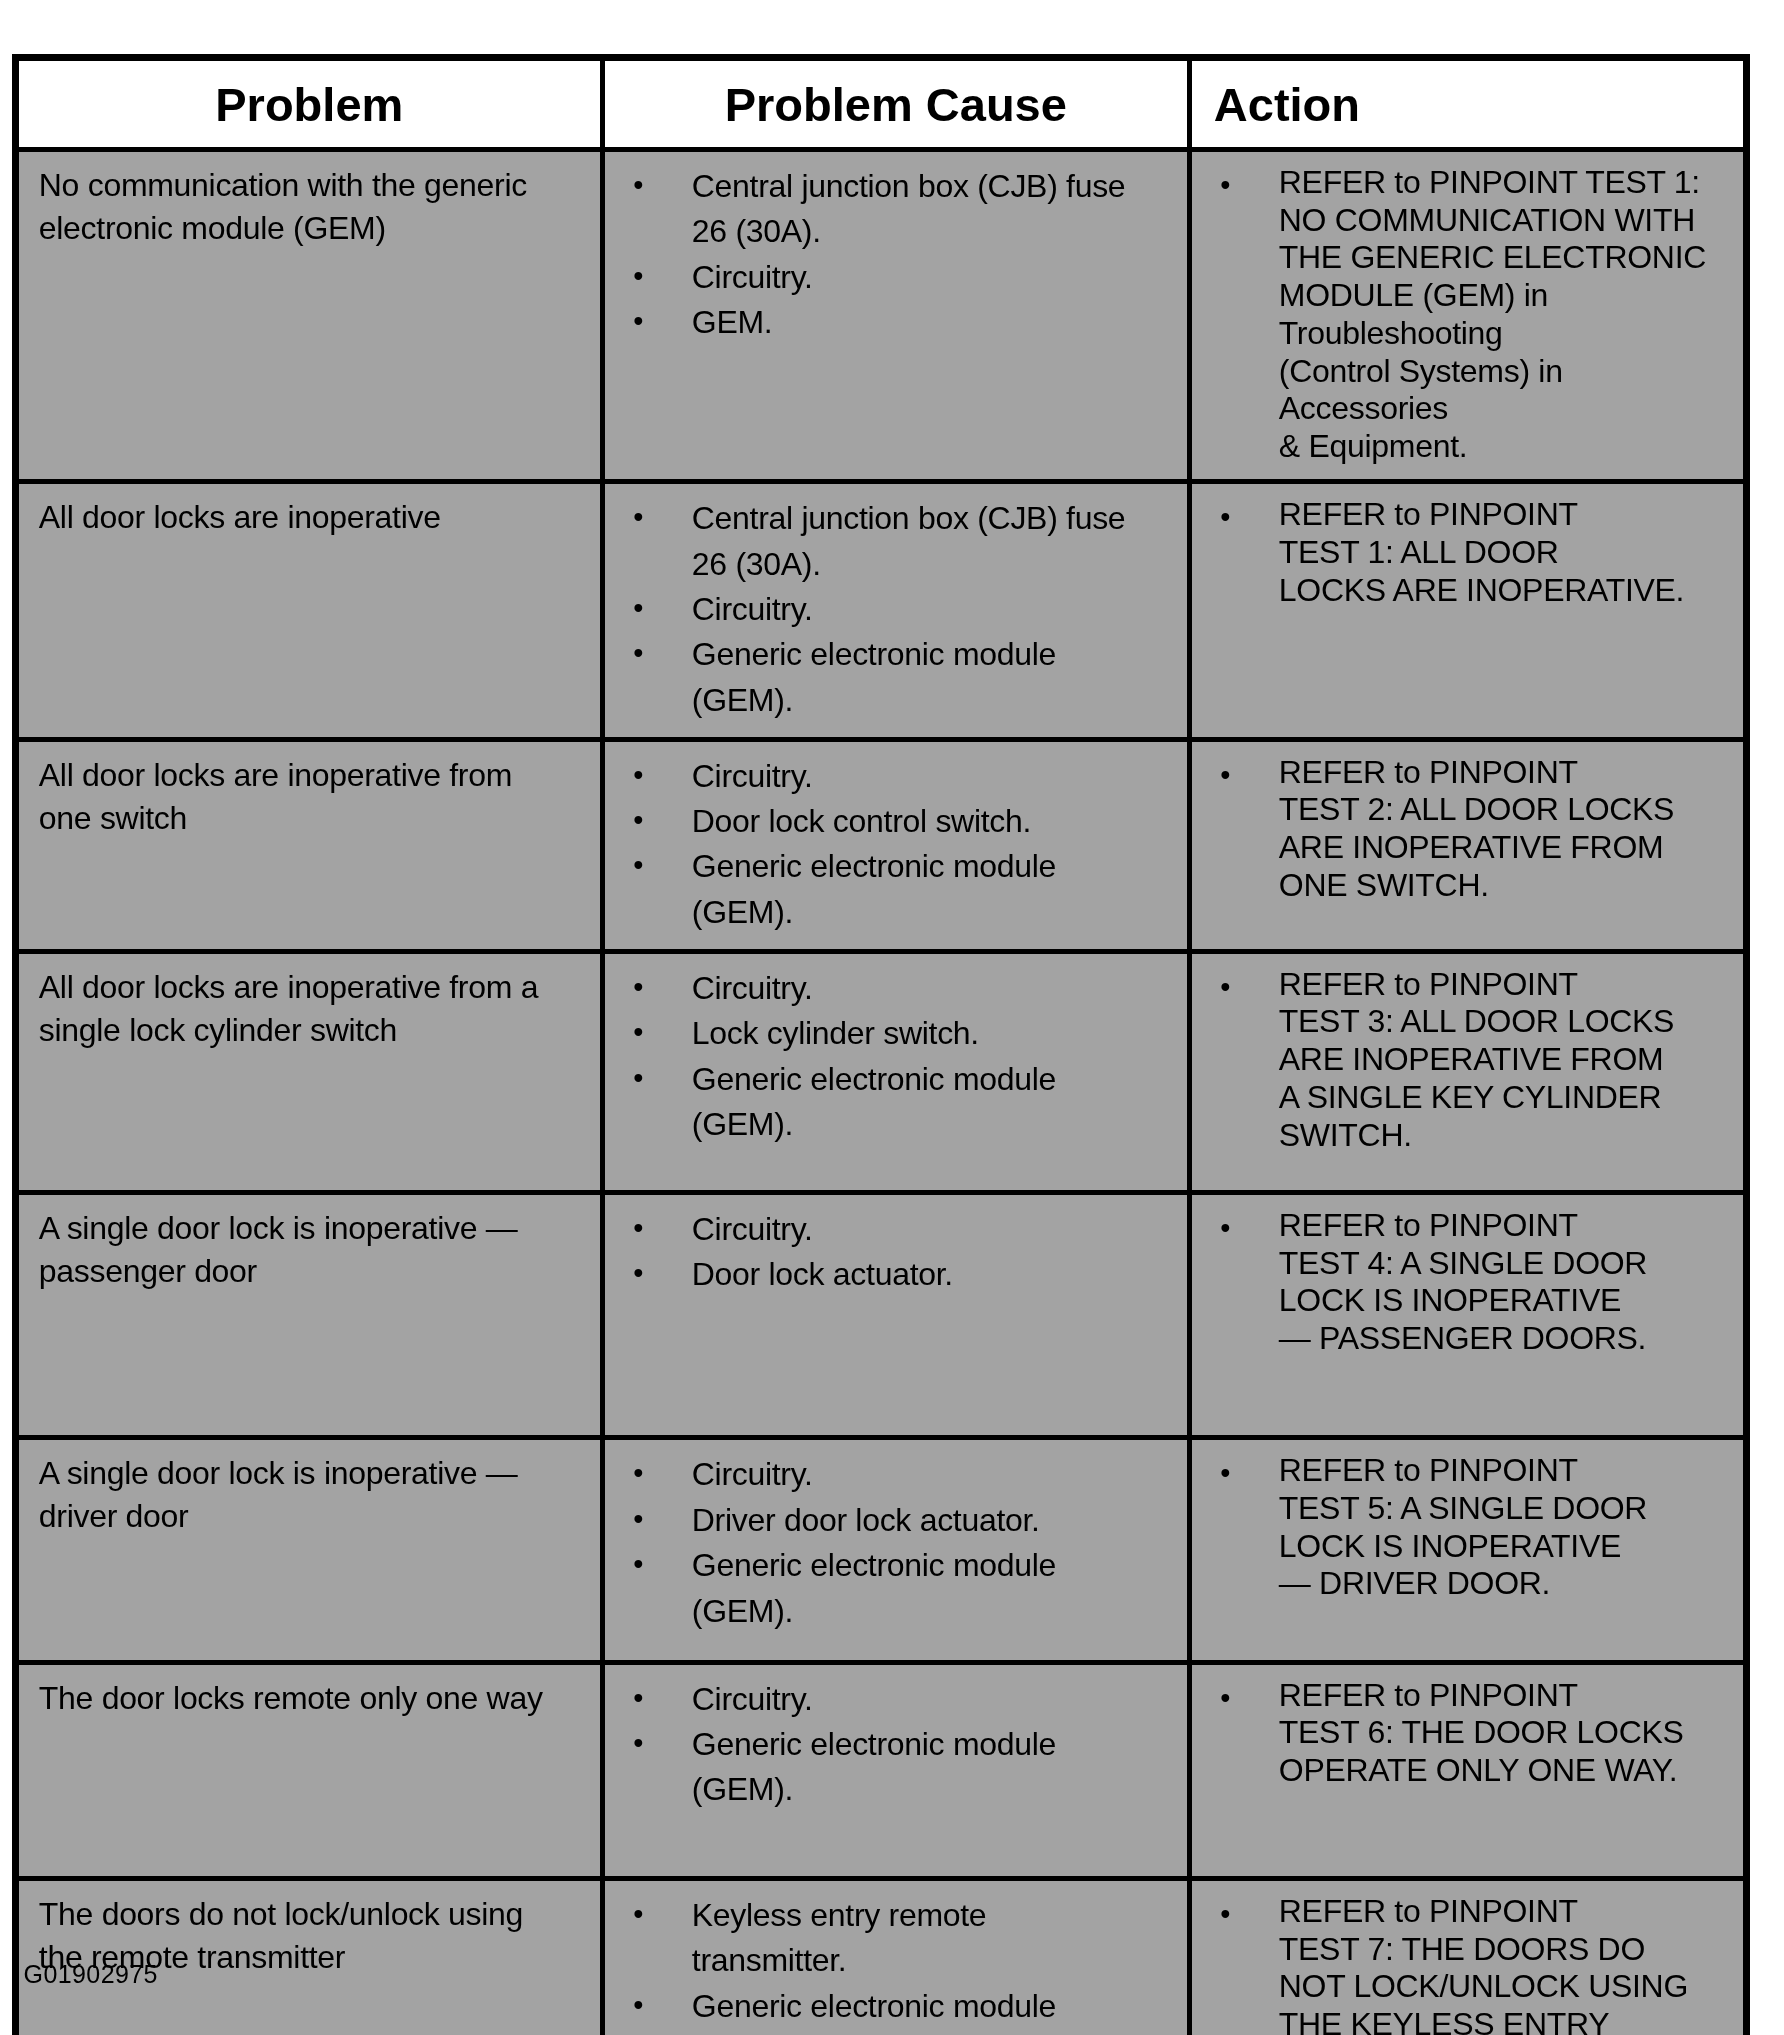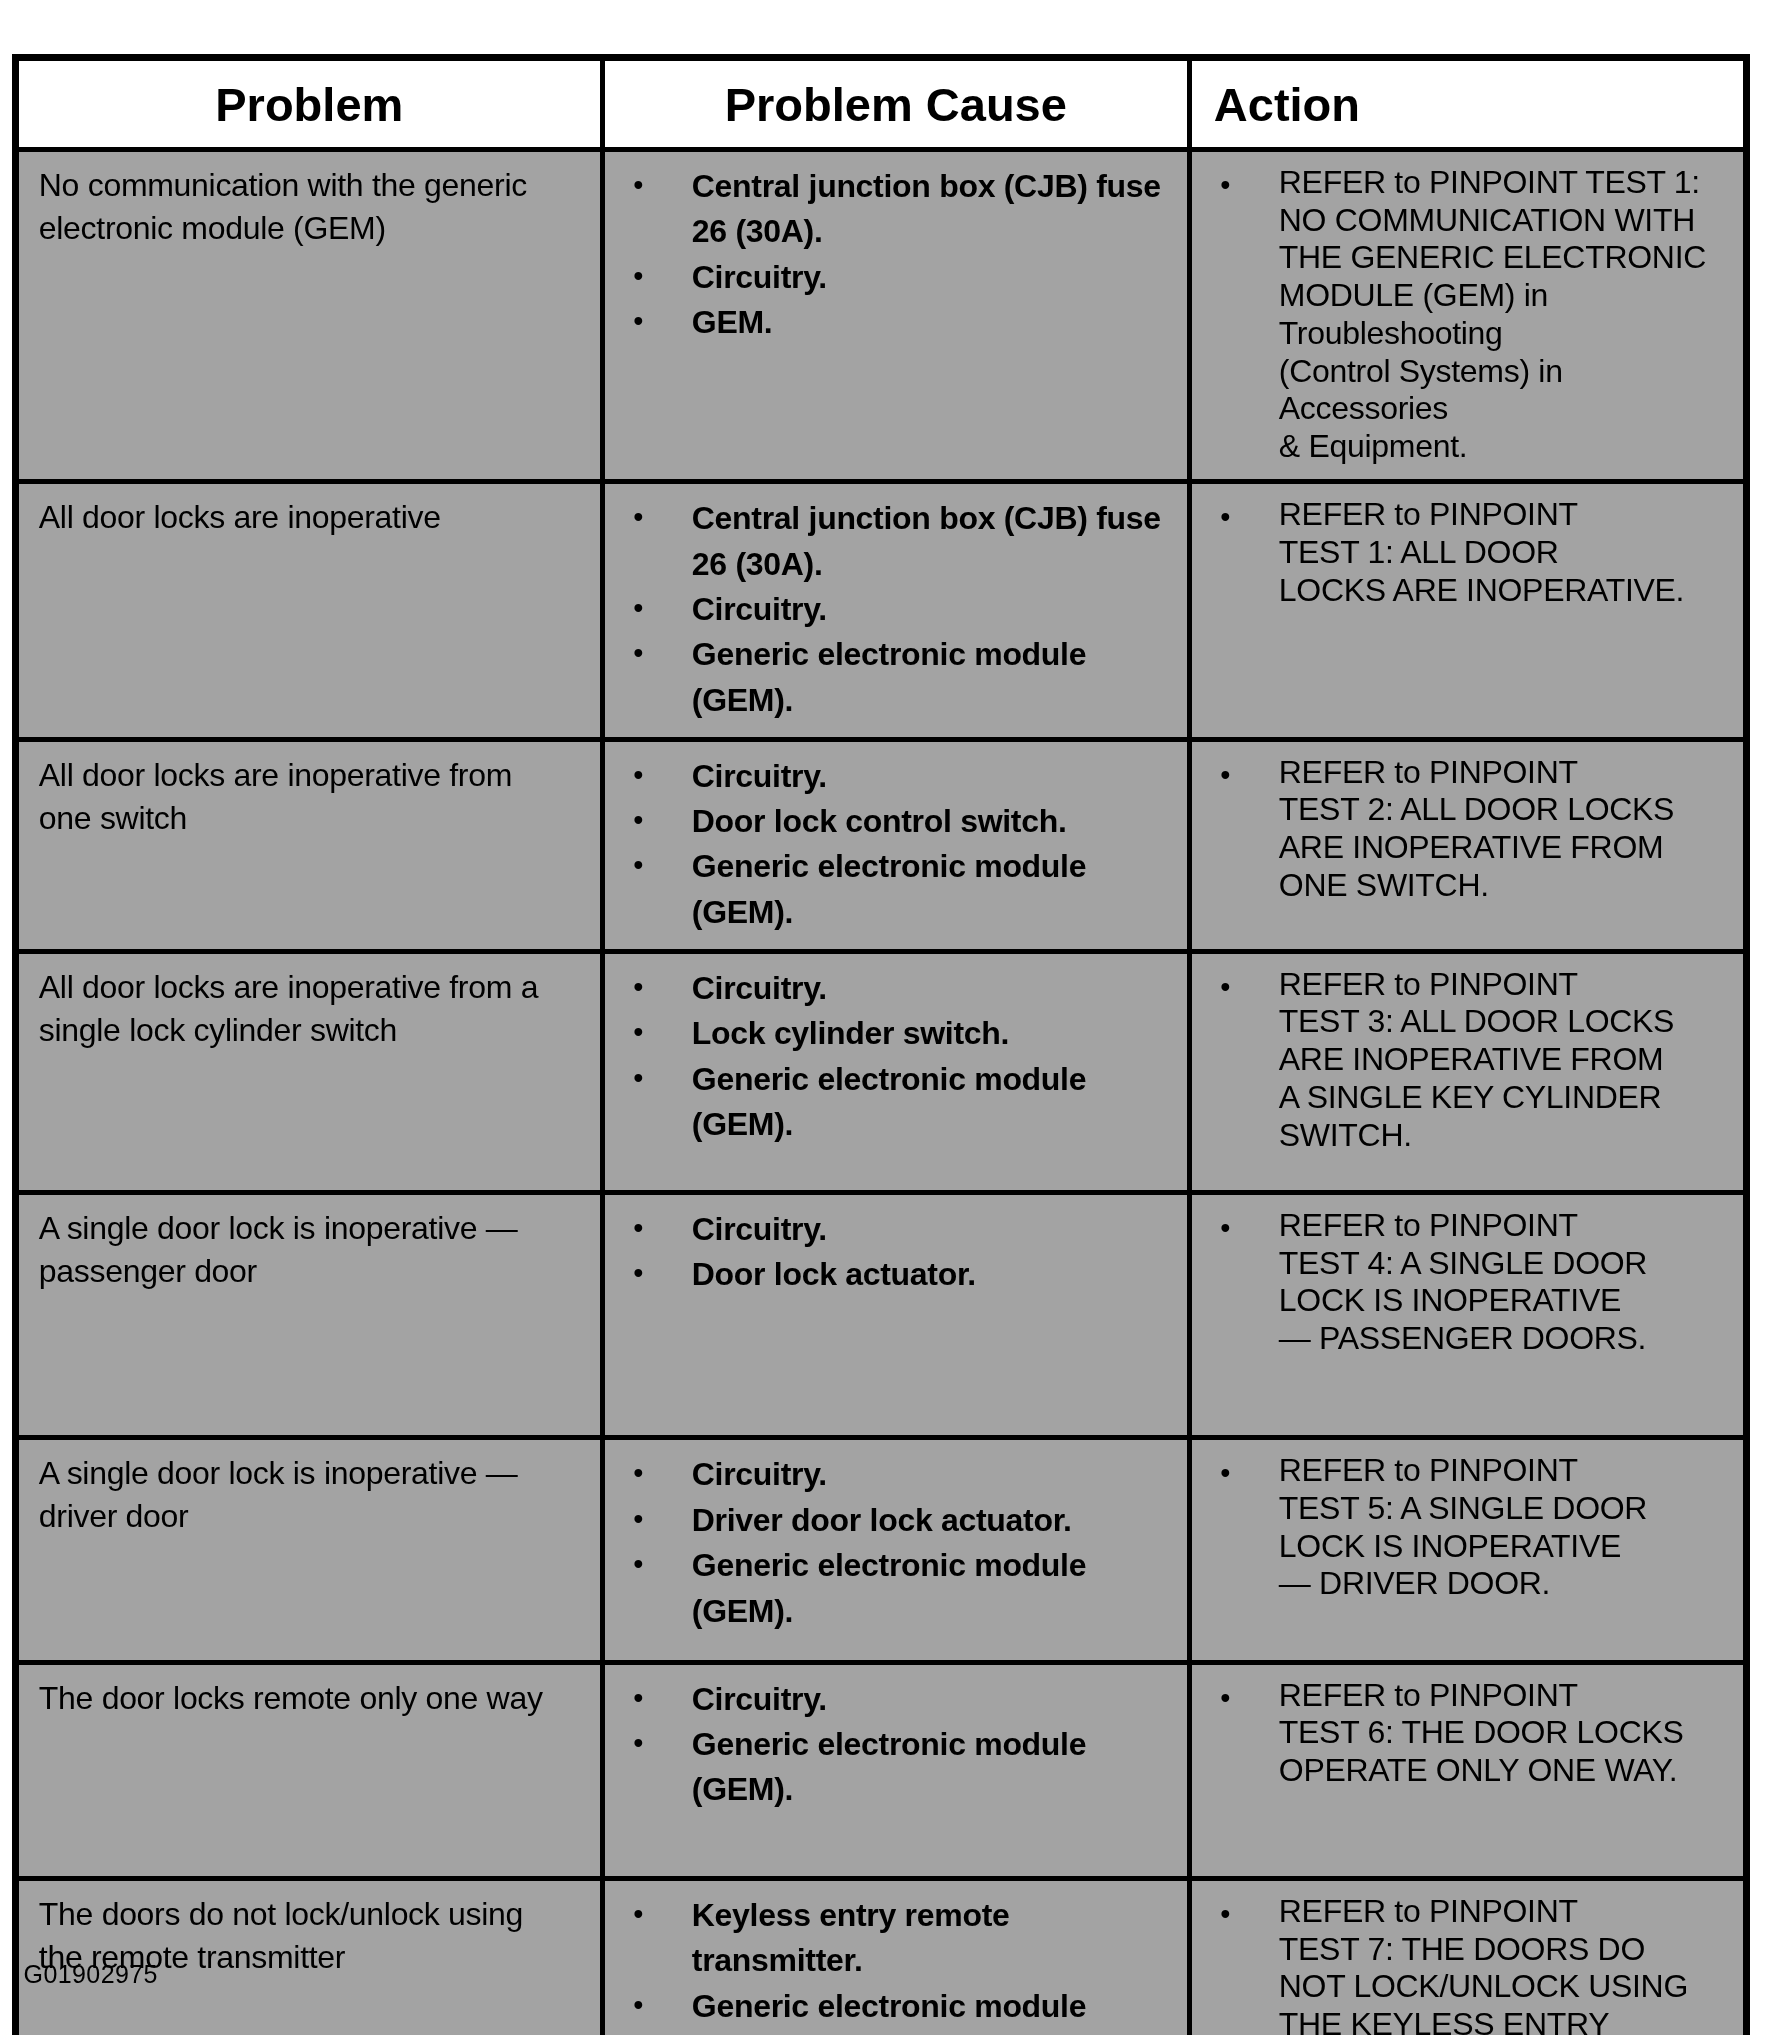--- a/index.html
+++ b/index.html
@@ -65,21 +65,21 @@
   .bullet-glyph {
     padding-left: 8.4px;
     font-size: 29px;
     line-height: 1.5;
   }
   .bullet-text {
     white-space: pre-line;
     font-size: 32px;
     letter-spacing: -0.3px;
   }
-  td.causes-cell .bullet-text { line-height: 1.42; font-weight: bold; }
+  td.causes-cell .bullet-text { line-height: 1.42; }
   td.action-cell .bullet-text { line-height: 1.18; }
   .figure-id {
     position: absolute;
     left: 23.6px;
     top: 1960px;
     font-size: 25px;
     letter-spacing: 0.4px;
   }
 </style>
 </head>

